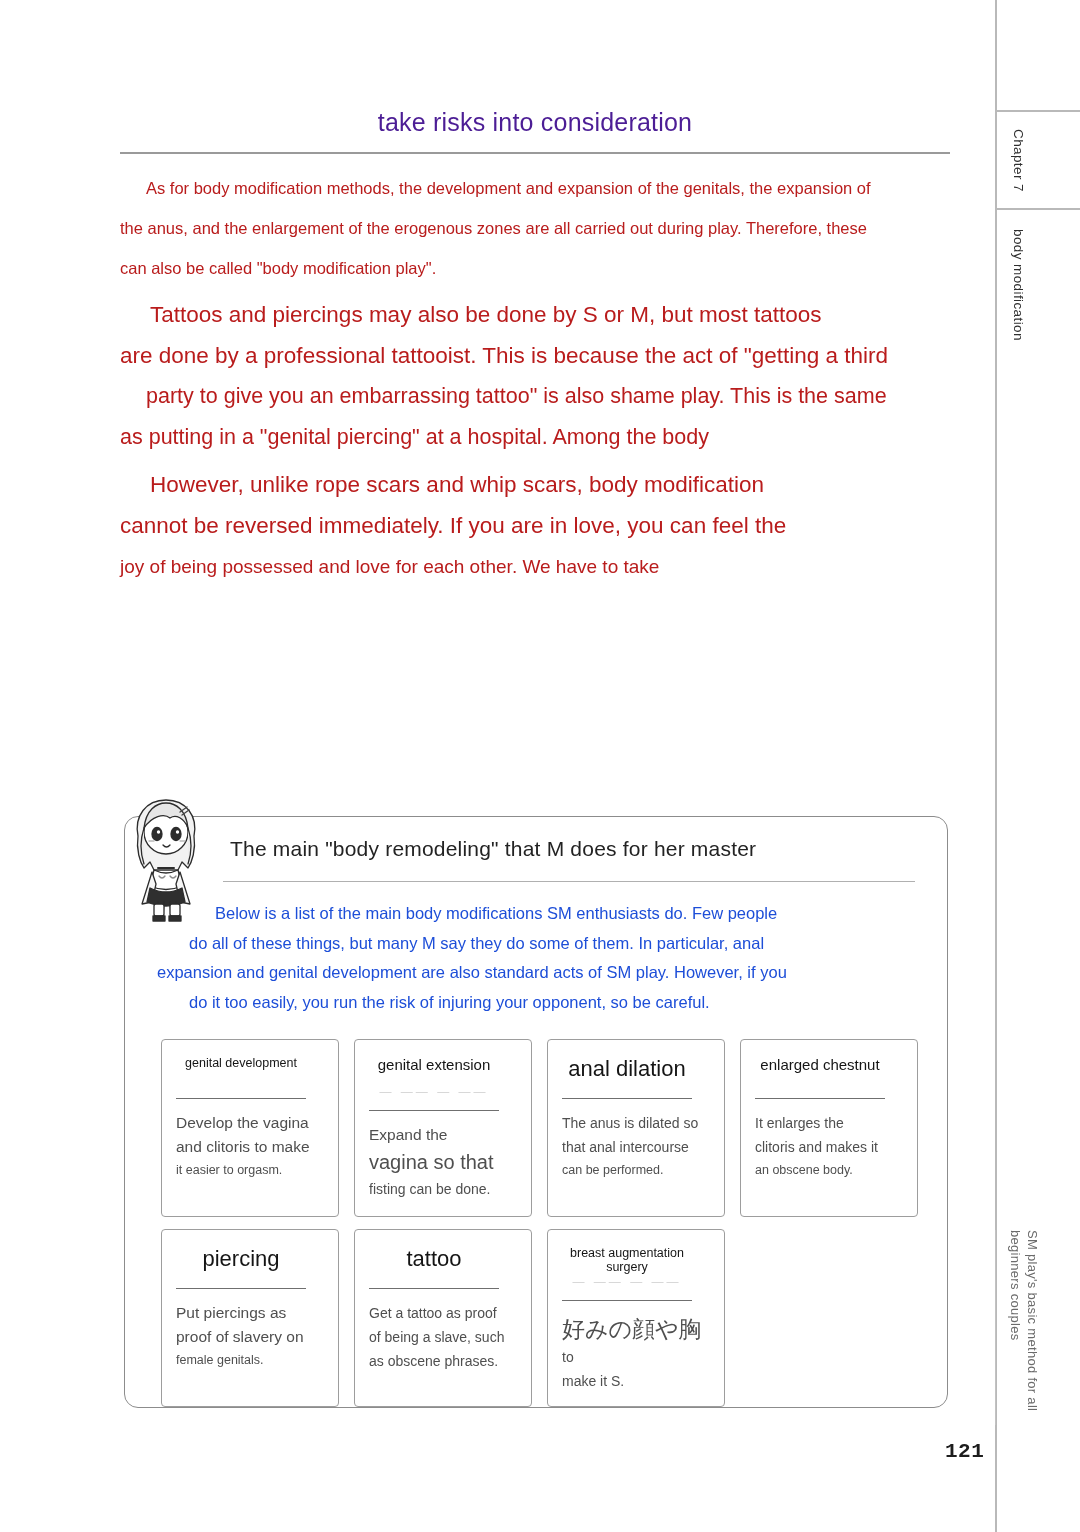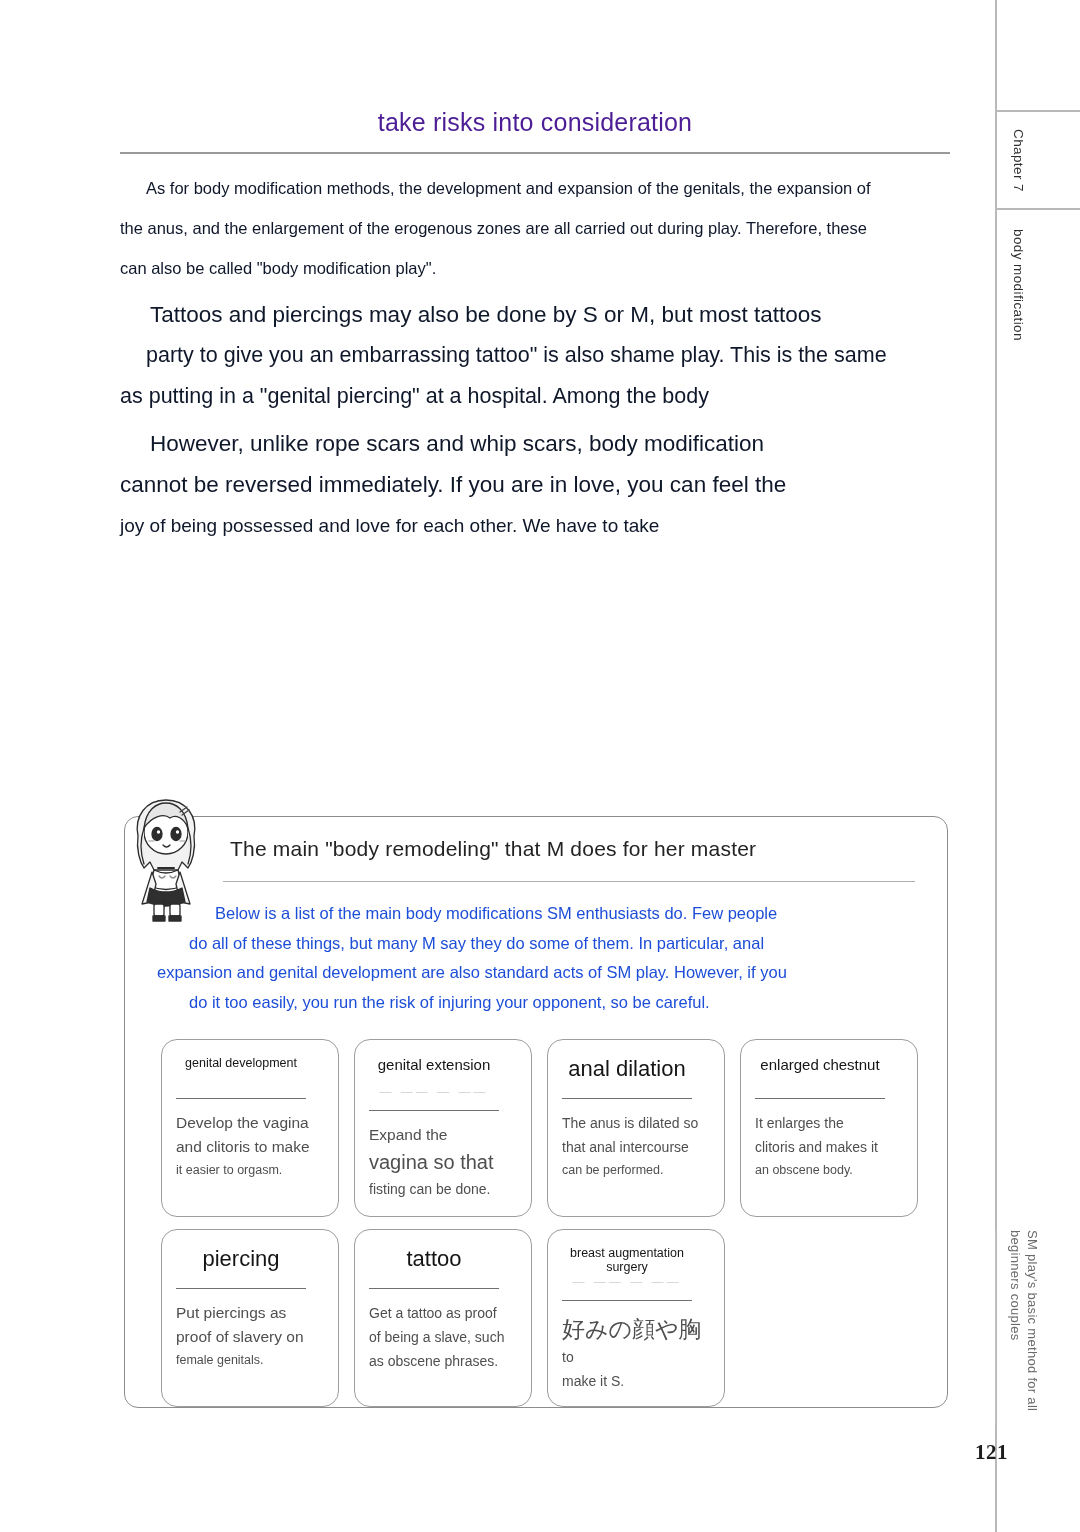--- a/index.html
+++ b/index.html
@@ -75,23 +75,23 @@
     font-size: 13px;
     line-height: 1.35;
     color: #6b6b6b;
     letter-spacing: 0.3px;
     max-height: 190px;
     white-space: normal;
   }
 
   .page-number {
     position: absolute;
-    left: 975px;
+    left: 945px;
     top: 1440px;
-    font-family: Liberation Serif, serif;
+    font-family: Liberation Mono, monospace;
     font-weight: bold;
     font-size: 21px;
     color: #1d1d1d;
     letter-spacing: 0.5px;
   }
 
   
   .article-title {
     position: absolute;
     left: 120px;
@@ -117,21 +117,21 @@
     left: 120px;
     top: 168px;
     width: 832px;
   }
   .para {
     margin: 0 0 6px 0;
   }
   .line {
     display: block;
     white-space: pre;
-    color: #0f172a;
+    color: #b91c1c;
   }
   
   .l-sm   { font-size: 16.5px; line-height: 40px; }
   .l-md   { font-size: 19px;   line-height: 41px; }
   .l-lg   { font-size: 21.5px; line-height: 41px; }
   .l-xl   { font-size: 22.5px; line-height: 41px; }
   .ind-sm { padding-left: 26px; }
   .ind-md { padding-left: 30px; }
 
   
@@ -196,21 +196,21 @@
     top: 222px;
     width: 756px;
     display: grid;
     grid-template-columns: repeat(4, 178px);
     grid-auto-rows: 178px;
     column-gap: 15px;
     row-gap: 12px;
   }
   .card {
     border: 1.4px solid #9d9d9d;
-    border-radius: 16px;
+    border-radius: 4px;
     box-sizing: border-box;
     padding: 16px 32px 10px 14px;
     background: #ffffff;
     display: flex;
     flex-direction: column;
     overflow: hidden;
   }
   .card-title {
     text-align: center;
     color: #151515;
@@ -274,20 +274,21 @@
   <div class="body-copy">
 
     <div class="para">
       <span class="line l-sm ind-sm">As for body modification methods, the development and expansion of the genitals, the expansion of</span>
       <span class="line l-sm">the anus, and the enlargement of the erogenous zones are all carried out during play. Therefore, these</span>
       <span class="line l-sm">can also be called "body modification play".</span>
     </div>
 
     <div class="para">
       <span class="line l-xl ind-md">Tattoos and piercings may also be done by S or M, but most tattoos</span>
+      <span class="line l-xl">are done by a professional tattooist. This is because the act of "getting a third</span>
       <span class="line l-lg ind-sm">party to give you an embarrassing tattoo" is also shame play. This is the same</span>
       <span class="line l-lg">as putting in a "genital piercing" at a hospital. Among the body</span>
     </div>
 
 
     <div class="para">
       <span class="line l-xl ind-md">However, unlike rope scars and whip scars, body modification</span>
       <span class="line l-xl">cannot be reversed immediately. If you are in love, you can feel the</span>
       <span class="line l-md">joy of being possessed and love for each other. We have to take</span>
     </div>

